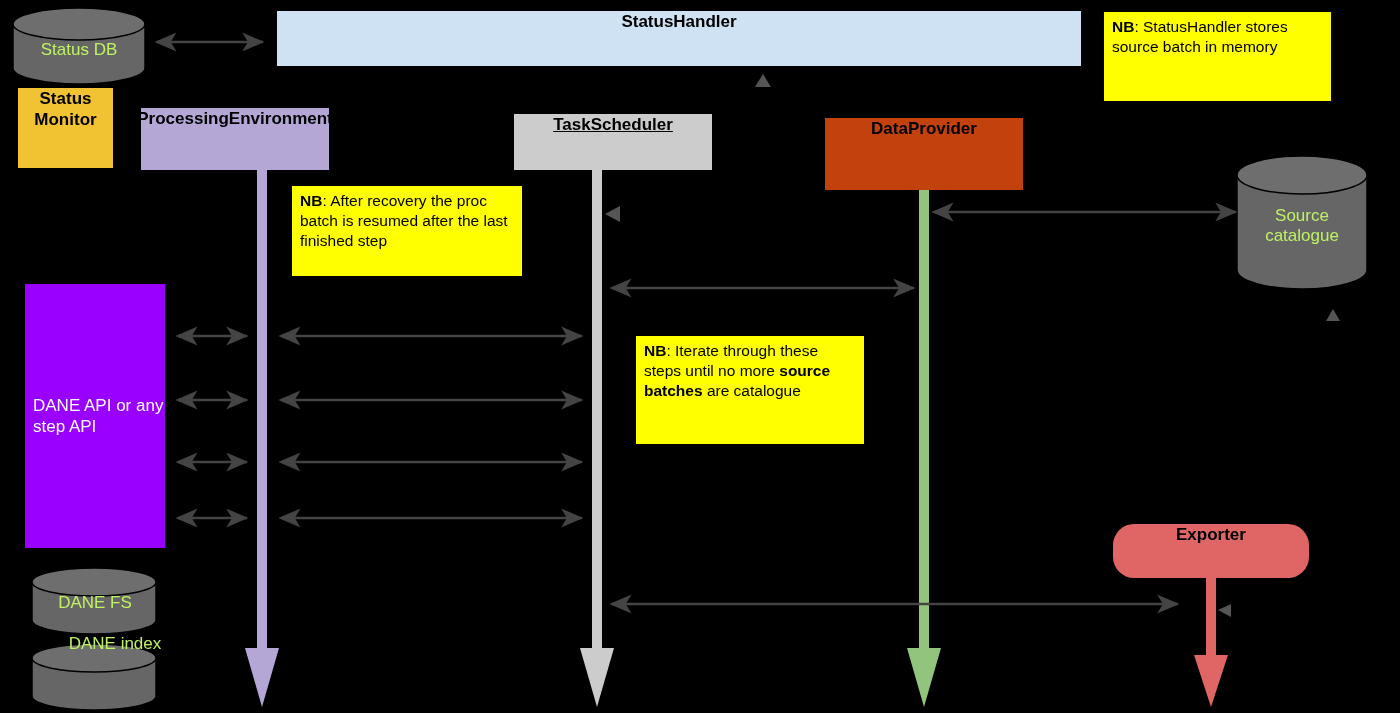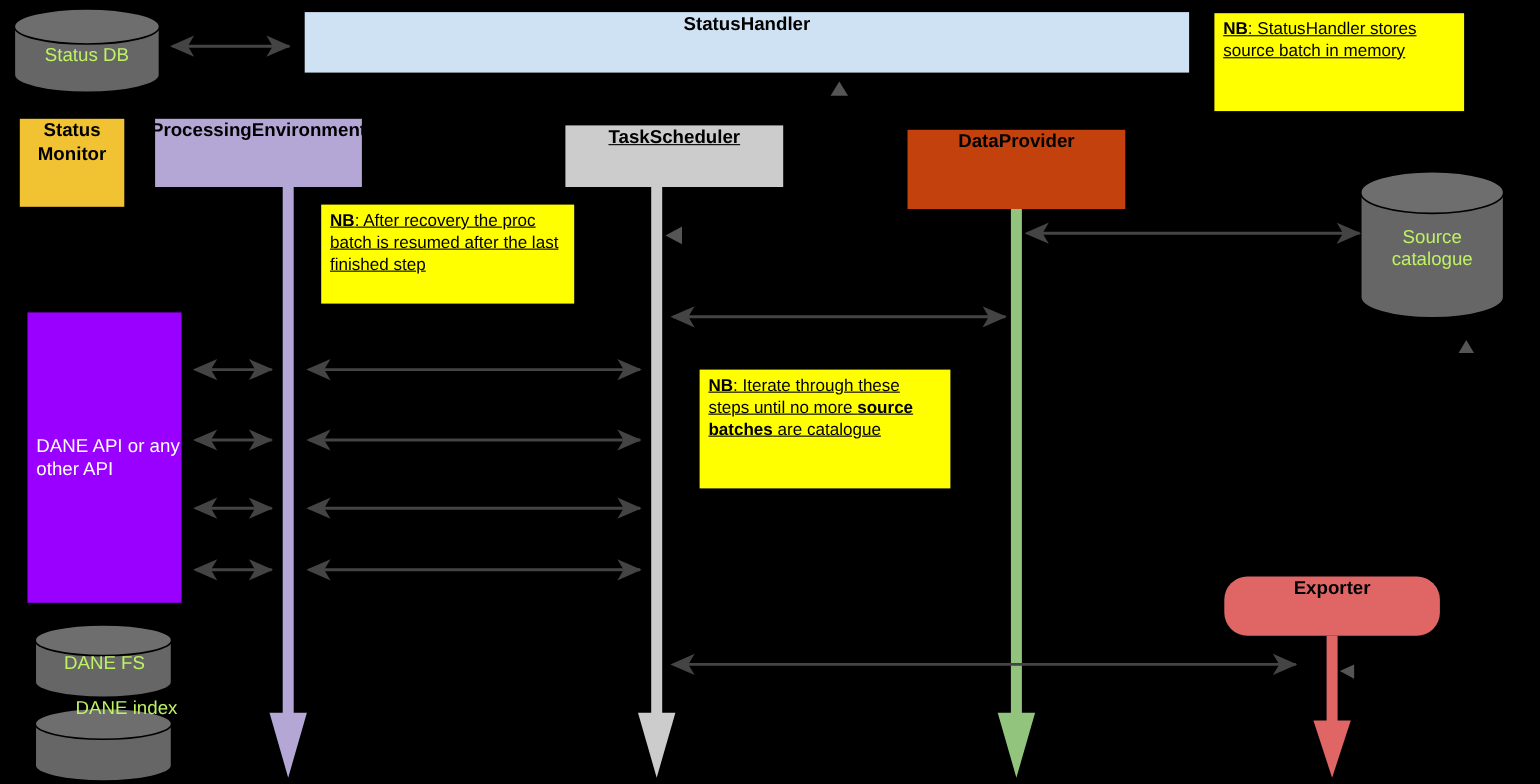--- a/index.html
+++ b/index.html
@@ -40,21 +40,20 @@
     line-height: 1.2;
   }
   .note {
     position: absolute;
     box-sizing: border-box;
     background: #ffff00;
     color: #000000;
     font-size: 15.5px;
     line-height: 1.28;
     padding: 5px 7px 5px 8px;
-    text-decoration: underline;
   }
   .note b { font-weight: bold; }
   .plain-box {
     position: absolute;
     box-sizing: border-box;
     display: flex;
     align-items: center;
     justify-content: flex-start;
     color: #ffffff;
     font-size: 17px;
@@ -174,26 +173,26 @@
   </div>
 
   <div class="box" style="left:825px; top:118px; width:198px; height:72px; background:#c2410c;">
     <span>DataProvider</span>
   </div>
 
   <div class="box" style="left:1113px; top:524px; width:196px; height:54px; background:#e06666;border-radius:21px;">
     <span>Exporter</span>
   </div>
 
-  <div class="box" style="left:18px; top:108px; width:95px; height:80px; background:#f1c232;">
+  <div class="box" style="left:18px; top:88px; width:95px; height:80px; background:#f1c232;">
     <span>Status Monitor</span>
   </div>
 
   <div class="plain-box" style="left:25px; top:284px; width:140px; height:264px; background:#9900ff;">
-    <span>DANE API or any other API</span>
+    <span>DANE API or any step API</span>
   </div>
 
   <div class="note" style="left:1104px; top:12px; width:227px; height:89px;">
     <b>NB</b><span>: StatusHandler stores source batch in memory</span>
   </div>
 
   <div class="note" style="left:292px; top:186px; width:230px; height:90px;">
     <b>NB</b><span>: After recovery the proc batch is resumed after the last finished step</span>
   </div>
 

